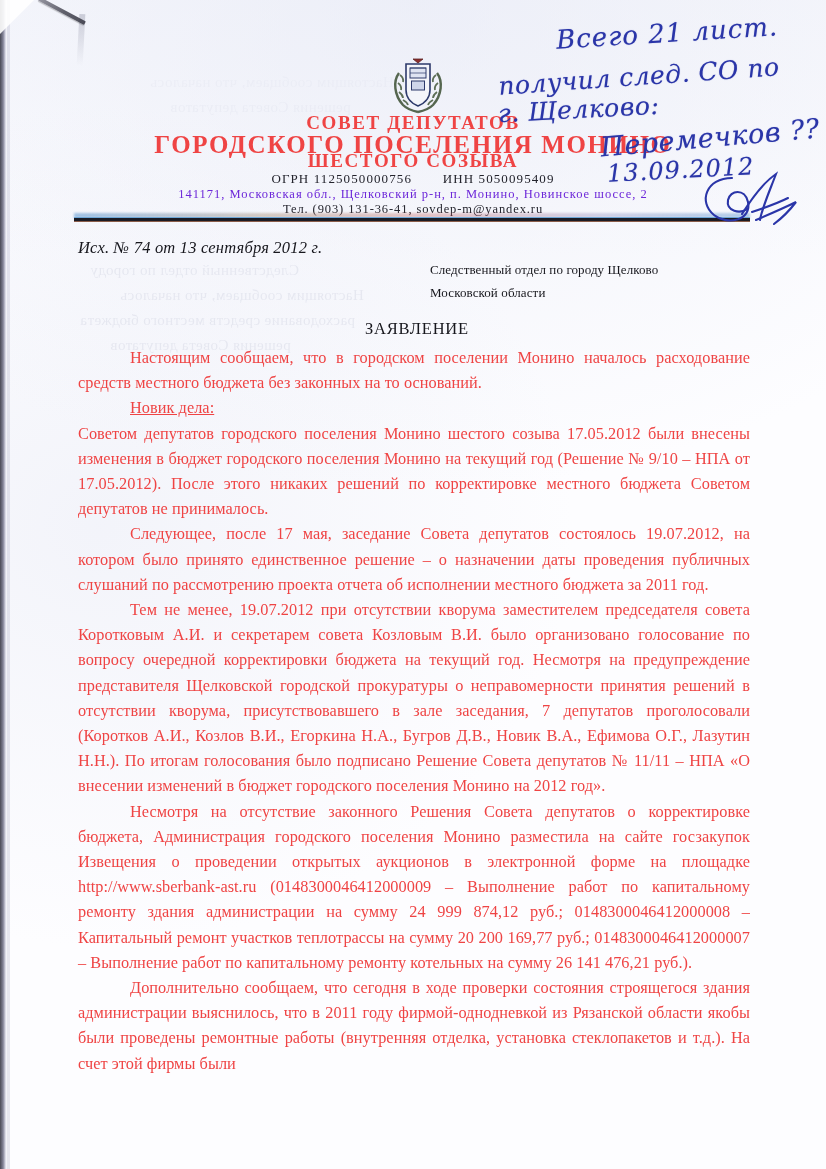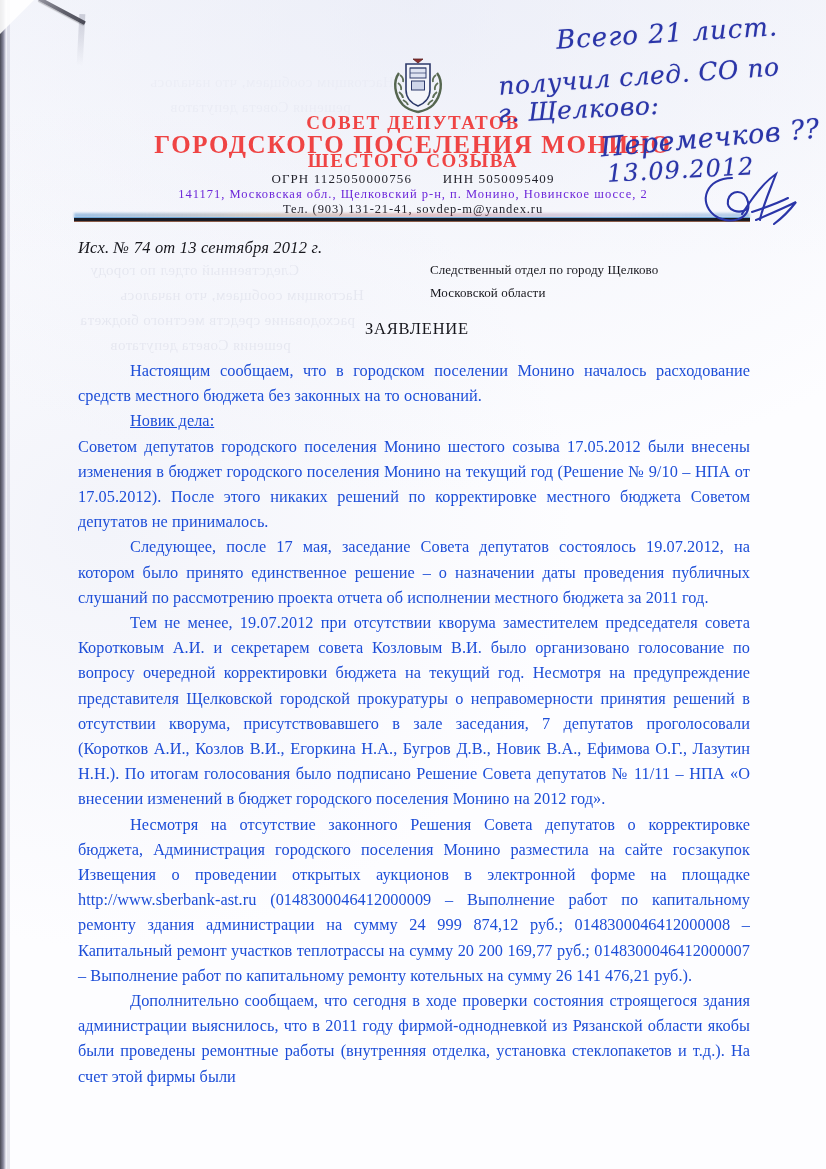--- a/index.html
+++ b/index.html
@@ -184,28 +184,28 @@
     position: absolute;
     left: 0; right: 0; top: 319px;
     text-align: center;
     font-size: 16.5px;
     letter-spacing: .8px;
     margin-left: 8px;
   }
 
   .body {
     position: absolute;
-    left: 78px; top: 358px;
+    left: 78px; top: 345px;
     width: 672px;
     font-size: 16.3px;
     line-height: 25.2px;
     text-align: justify;
     text-justify: inter-word;
     letter-spacing: .05px;
-    color: #1d4ed8;
+    color: #ef4444;
     font-family: Liberation Serif, serif;
   }
   .body p {
     margin: 0;
     text-indent: 52px;
   }
   .body p.noindent { text-indent: 0; }
   .body .uline { text-decoration: underline; }
 </style>
 </head>
@@ -241,21 +241,21 @@
   <div class="lh-title lh-l1">СОВЕТ ДЕПУТАТОВ</div>
   <div class="lh-title lh-l2">ГОРОДСКОГО ПОСЕЛЕНИЯ МОНИНО</div>
   <div class="lh-title lh-l3">ШЕСТОГО СОЗЫВА</div>
 
   <div class="lh-reg">
     <span>ОГРН 1125050000756</span>
     <span class="gap"></span>
     <span>ИНН 5050095409</span>
   </div>
   <div class="lh-addr">141171, Московская обл., Щелковский р-н, п. Монино, Новинское шоссе, 2</div>
-  <div class="lh-tel">Тел. (903) 131-21-41, sovdep-m@yandex.ru</div>
+  <div class="lh-tel">Тел. (903) 131-36-41, sovdep-m@yandex.ru</div>
 
   <div class="rule-chroma"></div>
   <div class="rule"></div>
 
   <div class="hw hw-1">Всего 21 лист.</div>
   <div class="hw hw-2">получил след. СО по</div>
   <div class="hw hw-3">г. Щелково:</div>
   <div class="hw hw-4">Перемечков ??</div>
   <div class="hw hw-5">13.09.2012</div>
 

